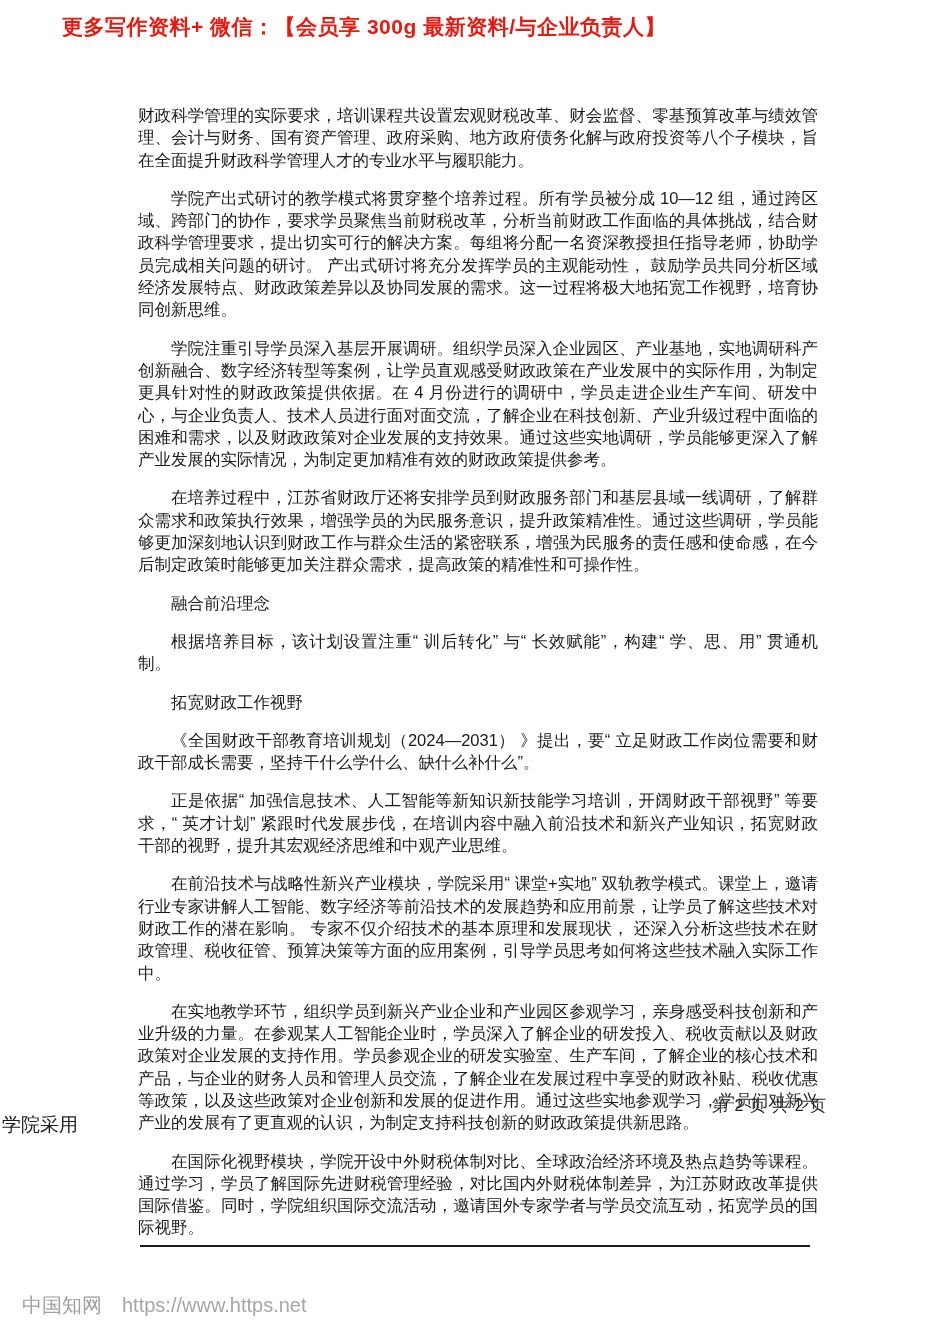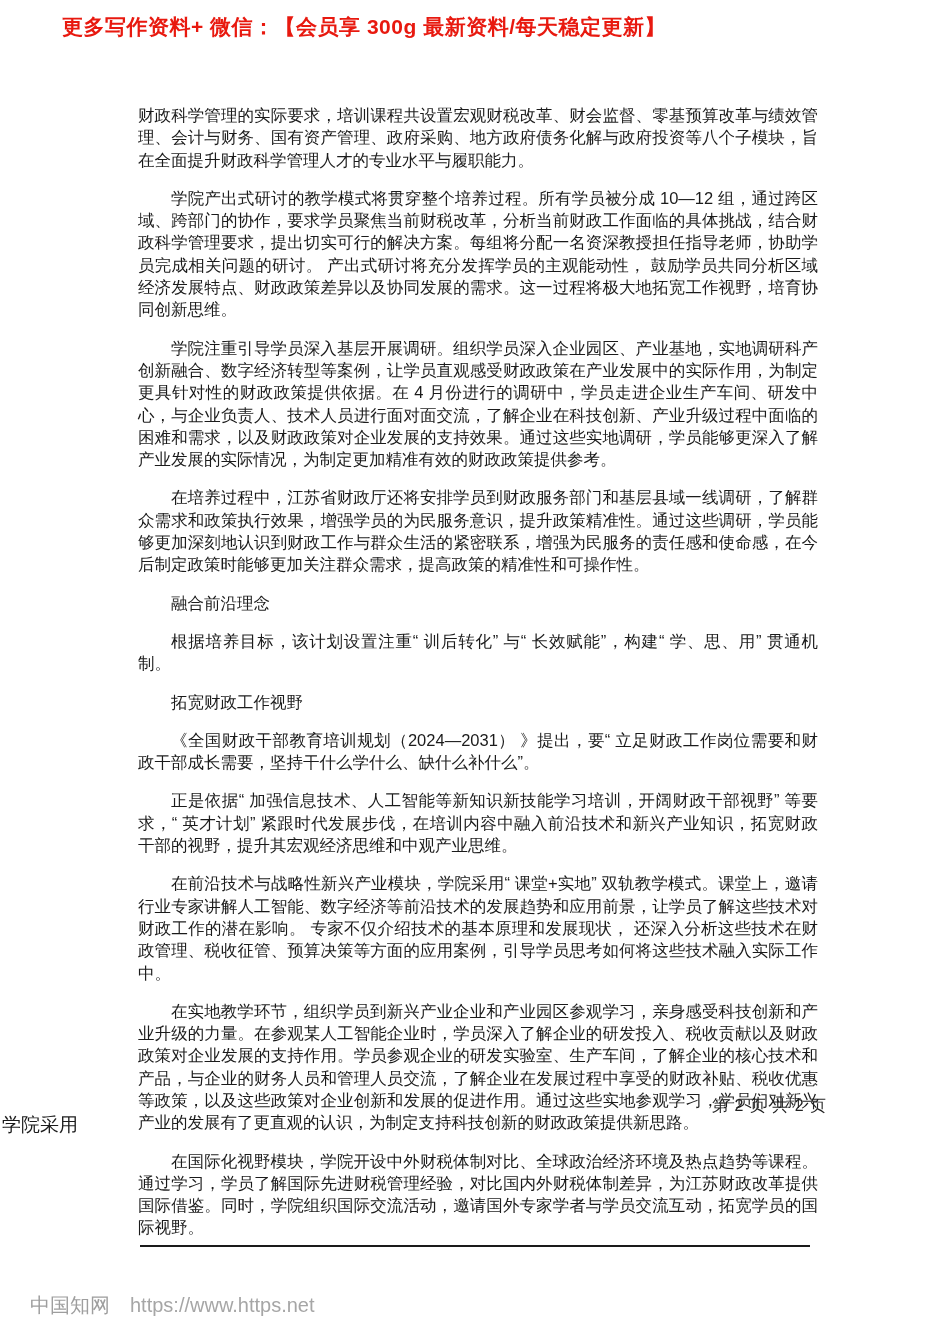--- a/index.html
+++ b/index.html
@@ -62,42 +62,42 @@
   .divider {
     position: absolute;
     left: 140px;
     top: 1245px;
     width: 670px;
     height: 2px;
     background: #1a1a1a;
   }
   .watermark {
     position: absolute;
-    left: 30px;
+    left: 22px;
     top: 1292px;
     display: flex;
     align-items: baseline;
     gap: 20px;
     color: #9e9e9e;
     white-space: nowrap;
   }
   .watermark .site-name {
     font-size: 20px;
   }
   .watermark .site-url {
     font-size: 20px;
     color: #a6a6a6;
   }
 </style>
 </head>
 <body>
 
 <div class="page">
 
-  <div class="promo-banner">更多写作资料+ 微信：【会员享 300g 最新资料/每天稳定更新】</div>
+  <div class="promo-banner">更多写作资料+ 微信：【会员享 300g 最新资料/与企业负责人】</div>
 
   <div class="doc-body">
     <p class="para">财政科学管理的实际要求，培训课程共设置宏观财税改革、财会监督、零基预算改革与绩效管理、会计与财务、国有资产管理、政府采购、地方政府债务化解与政府投资等八个子模块，旨在全面提升财政科学管理人才的专业水平与履职能力。</p>
     <p class="para indent">学院产出式研讨的教学模式将贯穿整个培养过程。所有学员被分成 10—12 组，通过跨区域、跨部门的协作，要求学员聚焦当前财税改革，分析当前财政工作面临的具体挑战，结合财政科学管理要求，提出切实可行的解决方案。每组将分配一名资深教授担任指导老师，协助学员完成相关问题的研讨。 产出式研讨将充分发挥学员的主观能动性， 鼓励学员共同分析区域经济发展特点、财政政策差异以及协同发展的需求。这一过程将极大地拓宽工作视野，培育协同创新思维。</p>
     <p class="para indent">学院注重引导学员深入基层开展调研。组织学员深入企业园区、产业基地，实地调研科产创新融合、数字经济转型等案例，让学员直观感受财政政策在产业发展中的实际作用，为制定更具针对性的财政政策提供依据。在 4 月份进行的调研中，学员走进企业生产车间、研发中心，与企业负责人、技术人员进行面对面交流，了解企业在科技创新、产业升级过程中面临的困难和需求，以及财政政策对企业发展的支持效果。通过这些实地调研，学员能够更深入了解产业发展的实际情况，为制定更加精准有效的财政政策提供参考。</p>
     <p class="para indent">在培养过程中，江苏省财政厅还将安排学员到财政服务部门和基层县域一线调研，了解群众需求和政策执行效果，增强学员的为民服务意识，提升政策精准性。通过这些调研，学员能够更加深刻地认识到财政工作与群众生活的紧密联系，增强为民服务的责任感和使命感，在今后制定政策时能够更加关注群众需求，提高政策的精准性和可操作性。</p>
     <p class="para indent">融合前沿理念</p>
     <p class="para indent">根据培养目标，该计划设置注重“ 训后转化” 与“ 长效赋能”，构建“ 学、思、用” 贯通机制。</p>
     <p class="para indent">拓宽财政工作视野</p>
     <p class="para indent">《全国财政干部教育培训规划（2024—2031） 》提出，要“ 立足财政工作岗位需要和财政干部成长需要，坚持干什么学什么、缺什么补什么”。</p>

